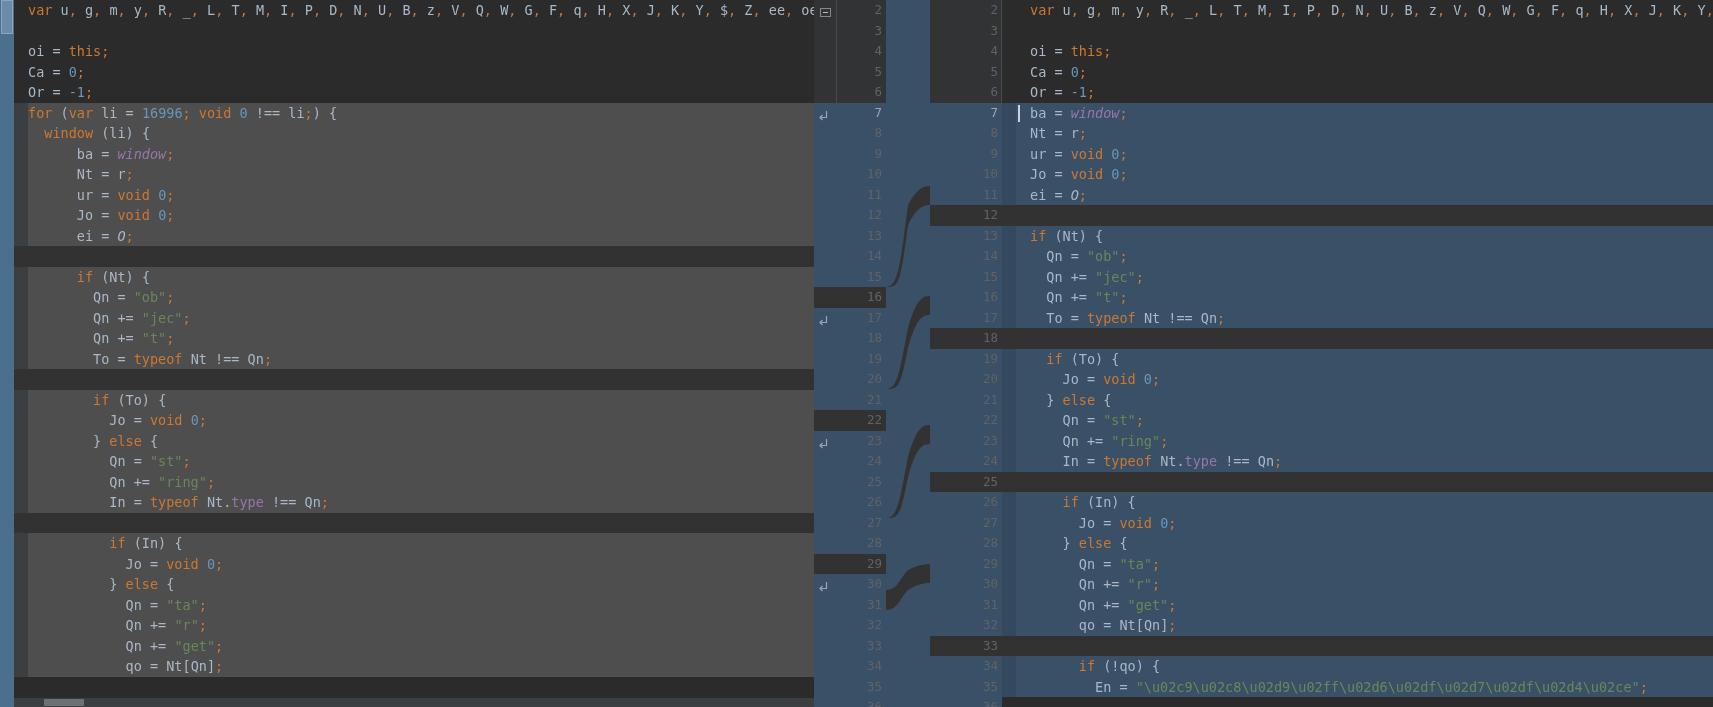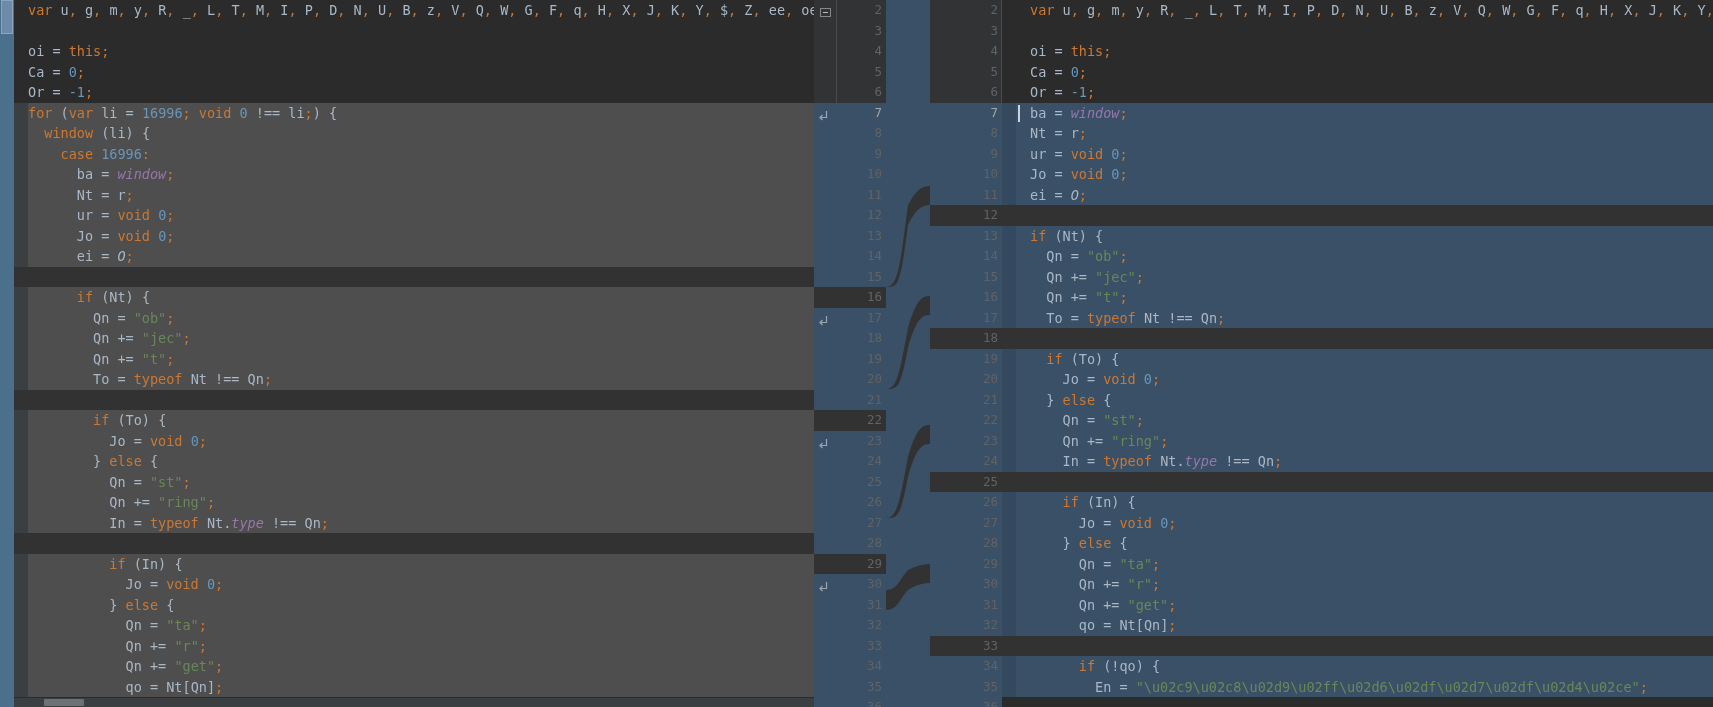--- a/index.html
+++ b/index.html
@@ -34,21 +34,21 @@
 
   .code{padding-left:28px;display:block;}
   .code.l{padding-left:14px;}
 
   
   .kw   {color:#cc7832;}
   .num  {color:#6897bb;}
   .str  {color:#6a8759;}
   .txt  {color:#a9b7c6;}
   .glob {color:#9876aa;font-style:italic;}
-  .fld  {color:#9876aa;font-style:italic;}
+  .fld  {color:#9876aa;}
   .ital {color:#a9b7c6;font-style:italic;}
   .semi {color:#cc7832;}
 
   
   .gutter{
     position:relative;flex:0 0 auto;background:#313335;
   }
   .gutter.g-left{width:72px;}
   .gutter.g-right{width:72px;}
   .gnum{
@@ -91,21 +91,20 @@
 
   <div class="pane left">
     <div class="rows" id="left-rows">
         <div class="row bg-plain"><span class="code l"><span class="kw">var</span><span class="txt"> </span><span class="txt">u</span><span class="semi">,</span><span class="txt"> </span><span class="txt">g</span><span class="semi">,</span><span class="txt"> </span><span class="txt">m</span><span class="semi">,</span><span class="txt"> </span><span class="txt">y</span><span class="semi">,</span><span class="txt"> </span><span class="txt">R</span><span class="semi">,</span><span class="txt"> </span><span class="txt">_</span><span class="semi">,</span><span class="txt"> </span><span class="txt">L</span><span class="semi">,</span><span class="txt"> </span><span class="txt">T</span><span class="semi">,</span><span class="txt"> </span><span class="txt">M</span><span class="semi">,</span><span class="txt"> </span><span class="txt">I</span><span class="semi">,</span><span class="txt"> </span><span class="txt">P</span><span class="semi">,</span><span class="txt"> </span><span class="txt">D</span><span class="semi">,</span><span class="txt"> </span><span class="txt">N</span><span class="semi">,</span><span class="txt"> </span><span class="txt">U</span><span class="semi">,</span><span class="txt"> </span><span class="txt">B</span><span class="semi">,</span><span class="txt"> </span><span class="txt">z</span><span class="semi">,</span><span class="txt"> </span><span class="txt">V</span><span class="semi">,</span><span class="txt"> </span><span class="txt">Q</span><span class="semi">,</span><span class="txt"> </span><span class="txt">W</span><span class="semi">,</span><span class="txt"> </span><span class="txt">G</span><span class="semi">,</span><span class="txt"> </span><span class="txt">F</span><span class="semi">,</span><span class="txt"> </span><span class="txt">q</span><span class="semi">,</span><span class="txt"> </span><span class="txt">H</span><span class="semi">,</span><span class="txt"> </span><span class="txt">X</span><span class="semi">,</span><span class="txt"> </span><span class="txt">J</span><span class="semi">,</span><span class="txt"> </span><span class="txt">K</span><span class="semi">,</span><span class="txt"> </span><span class="txt">Y</span><span class="semi">,</span><span class="txt"> </span><span class="txt">$</span><span class="semi">,</span><span class="txt"> </span><span class="txt">Z</span><span class="semi">,</span><span class="txt"> </span><span class="txt">ee</span><span class="semi">,</span><span class="txt"> </span><span class="txt">oe</span></span></div>
         <div class="row bg-plain"><span class="code l">&nbsp;</span></div>
         <div class="row bg-plain"><span class="code l"><span class="txt">oi</span><span class="txt"> </span><span class="txt">=</span><span class="txt"> </span><span class="kw">this</span><span class="semi">;</span></span></div>
         <div class="row bg-plain"><span class="code l"><span class="txt">Ca</span><span class="txt"> </span><span class="txt">=</span><span class="txt"> </span><span class="num">0</span><span class="semi">;</span></span></div>
         <div class="row bg-plain"><span class="code l"><span class="txt">Or</span><span class="txt"> </span><span class="txt">=</span><span class="txt"> </span><span class="num">-1</span><span class="semi">;</span></span></div>
         <div class="row bg-grey"><div class="indent-bar" style="background: rgb(60, 63, 65);"></div><span class="code l"><span class="kw">for</span><span class="txt"> </span><span class="txt">(</span><span class="kw">var</span><span class="txt"> </span><span class="txt">li</span><span class="txt"> </span><span class="txt">=</span><span class="txt"> </span><span class="num">16996</span><span class="semi">;</span><span class="txt"> </span><span class="kw">void</span><span class="txt"> </span><span class="num">0</span><span class="txt"> </span><span class="txt">!</span><span class="txt">=</span><span class="txt">=</span><span class="txt"> </span><span class="txt">li</span><span class="semi">;</span><span class="txt">)</span><span class="txt"> </span><span class="txt">{</span></span></div>
         <div class="row bg-grey"><div class="indent-bar" style="background: rgb(60, 63, 65);"></div><span class="code l">  <span class="kw">window</span><span class="txt"> </span><span class="txt">(</span><span class="txt">li</span><span class="txt">)</span><span class="txt"> </span><span class="txt">{</span></span></div>
-        <div class="row bg-grey"><div class="indent-bar" style="background: rgb(60, 63, 65);"></div><span class="code l">    <span class="kw">case</span><span class="txt"> </span><span class="num">16996</span><span class="semi">:</span></span></div>
         <div class="row bg-grey"><div class="indent-bar" style="background: rgb(60, 63, 65);"></div><span class="code l">      <span class="txt">ba</span><span class="txt"> </span><span class="txt">=</span><span class="txt"> </span><span class="glob">window</span><span class="semi">;</span></span></div>
         <div class="row bg-grey"><div class="indent-bar" style="background: rgb(60, 63, 65);"></div><span class="code l">      <span class="txt">Nt</span><span class="txt"> </span><span class="txt">=</span><span class="txt"> </span><span class="txt">r</span><span class="semi">;</span></span></div>
         <div class="row bg-grey"><div class="indent-bar" style="background: rgb(60, 63, 65);"></div><span class="code l">      <span class="txt">ur</span><span class="txt"> </span><span class="txt">=</span><span class="txt"> </span><span class="kw">void</span><span class="txt"> </span><span class="num">0</span><span class="semi">;</span></span></div>
         <div class="row bg-grey"><div class="indent-bar" style="background: rgb(60, 63, 65);"></div><span class="code l">      <span class="txt">Jo</span><span class="txt"> </span><span class="txt">=</span><span class="txt"> </span><span class="kw">void</span><span class="txt"> </span><span class="num">0</span><span class="semi">;</span></span></div>
         <div class="row bg-grey"><div class="indent-bar" style="background: rgb(60, 63, 65);"></div><span class="code l">      <span class="txt">ei</span><span class="txt"> </span><span class="txt">=</span><span class="txt"> </span><span class="ital">O</span><span class="semi">;</span></span></div>
         <div class="row bg-gap"><span class="code l">&nbsp;</span></div>
         <div class="row bg-grey"><div class="indent-bar" style="background: rgb(60, 63, 65);"></div><span class="code l">      <span class="kw">if</span><span class="txt"> </span><span class="txt">(</span><span class="txt">Nt</span><span class="txt">)</span><span class="txt"> </span><span class="txt">{</span></span></div>
         <div class="row bg-grey"><div class="indent-bar" style="background: rgb(60, 63, 65);"></div><span class="code l">        <span class="txt">Qn</span><span class="txt"> </span><span class="txt">=</span><span class="txt"> </span><span class="str">"ob"</span><span class="semi">;</span></span></div>
         <div class="row bg-grey"><div class="indent-bar" style="background: rgb(60, 63, 65);"></div><span class="code l">        <span class="txt">Qn</span><span class="txt"> </span><span class="txt">+</span><span class="txt">=</span><span class="txt"> </span><span class="str">"jec"</span><span class="semi">;</span></span></div>
         <div class="row bg-grey"><div class="indent-bar" style="background: rgb(60, 63, 65);"></div><span class="code l">        <span class="txt">Qn</span><span class="txt"> </span><span class="txt">+</span><span class="txt">=</span><span class="txt"> </span><span class="str">"t"</span><span class="semi">;</span></span></div>

